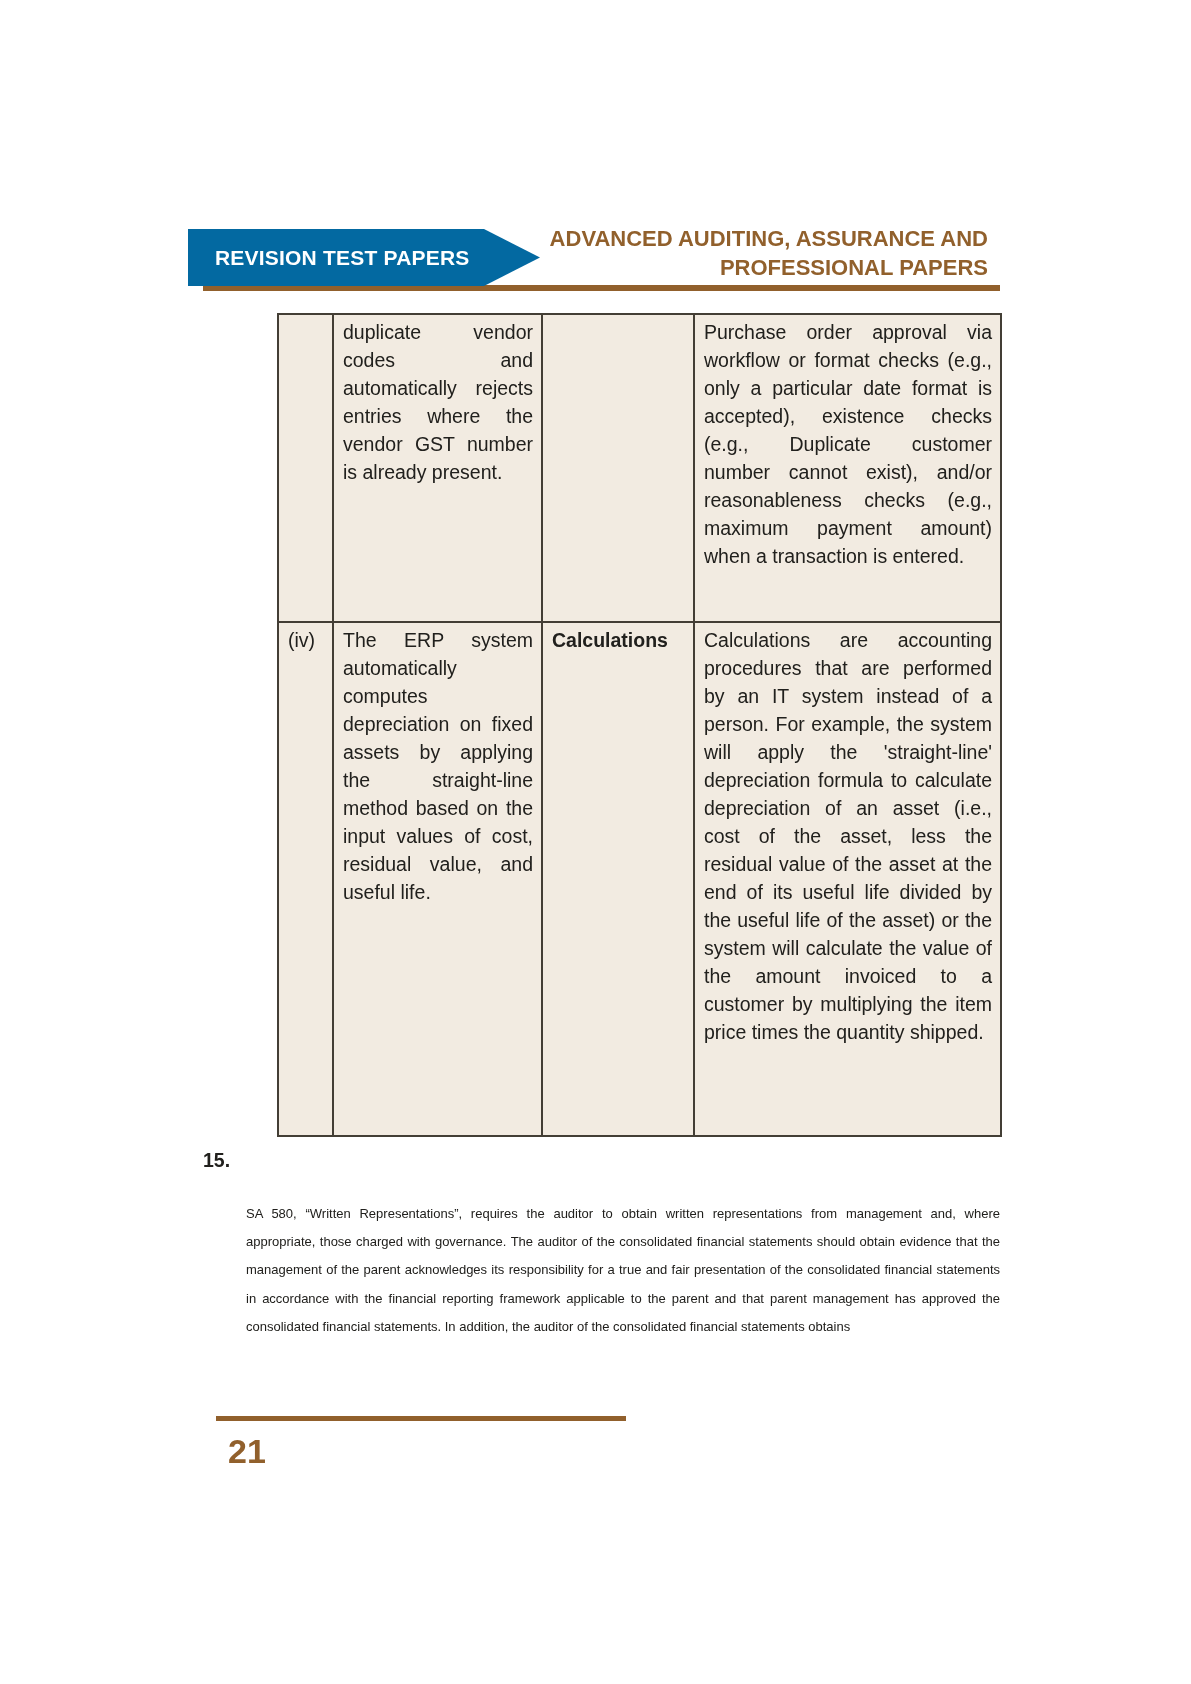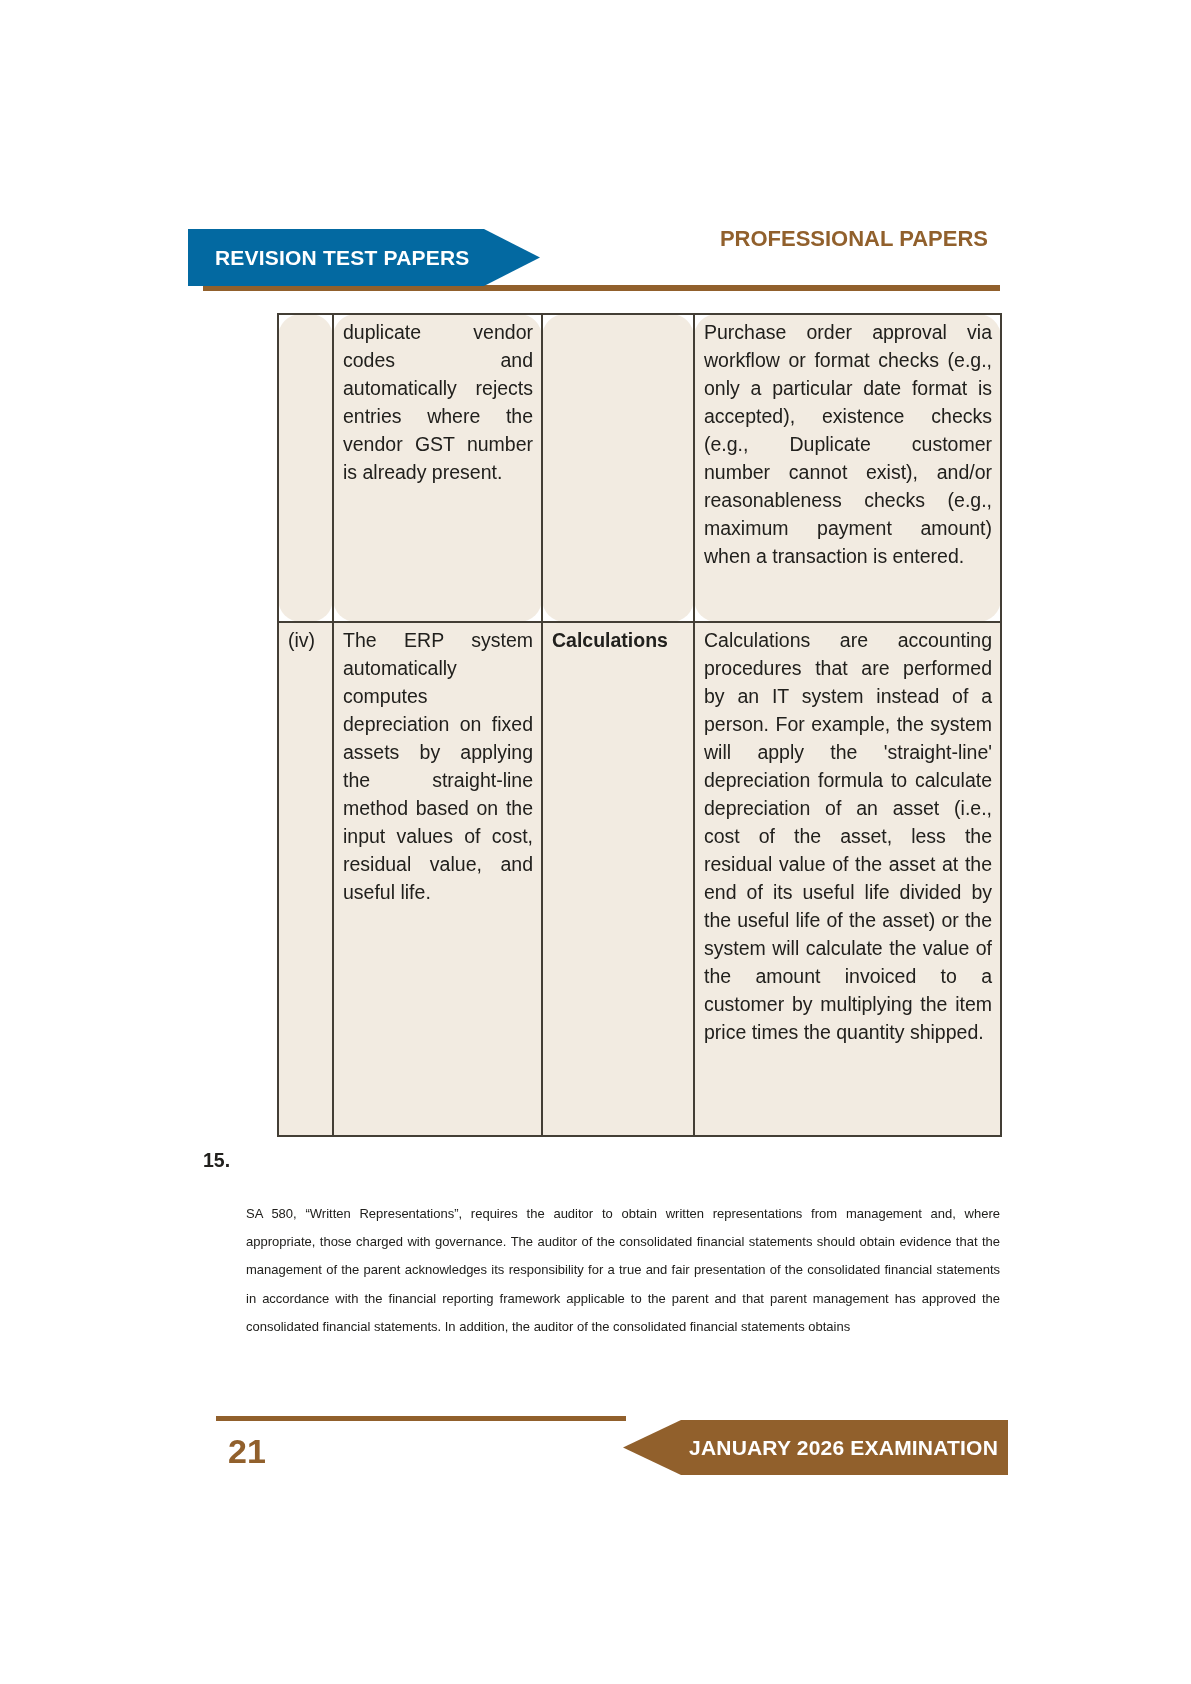--- a/index.html
+++ b/index.html
@@ -37,21 +37,21 @@
     border-collapse:collapse;table-layout:fixed;
   }
   .controls-table td{
     border:2px solid #433e35;
     background:#F2EBE1;
     vertical-align:top;
     padding:3px 8px 3px 9px;
     font-size:19.5px;line-height:28px;
     text-align:justify;
   }
-  .controls-table .r1 td{height:300px;border-radius:23px;}
+  .controls-table .r1 td{height:300px;}
   .controls-table .r2 td{height:506px;}
   .controls-table td.c-idx{text-align:left;margin-top:7px;}
   .controls-table td.c-type{font-weight:700;text-align:left;}
   
   .para{
     position:absolute;left:203px;top:1146px;width:797px;
     display:flex;align-items:flex-start;flex-direction:column;
   }
   .para-num{flex:0 0 54px;font-weight:700;font-size:19.5px;line-height:28.2px;}
   .para-text{flex:1;font-size:13px;line-height:28.2px;text-align:justify;margin-left:43px;}
@@ -80,20 +80,21 @@
 
 <div class="page">
 
   <div class="header-rule"></div>
 
   <div class="header-banner">
     <span>REVISION TEST PAPERS</span>
   </div>
 
   <div class="page-title">
+    <div>ADVANCED AUDITING, ASSURANCE AND</div>
     <div>PROFESSIONAL PAPERS</div>
   </div>
 
   <table class="controls-table">
     <colgroup>
       <col style="width:55px">
       <col style="width:209px">
       <col style="width:152px">
       <col style="width:307px">
     </colgroup>
@@ -115,17 +116,14 @@
 
   <div class="para">
     <div class="para-num">15.</div>
     <div class="para-text">SA 580, “Written Representations”, requires the auditor to obtain written representations from management and, where appropriate, those charged with governance. The auditor of the consolidated financial statements should obtain evidence that the management of the parent acknowledges its responsibility for a true and fair presentation of the consolidated financial statements in accordance with the financial reporting framework applicable to the parent and that parent management has approved the consolidated financial statements. In addition, the auditor of the consolidated financial statements obtains</div>
   </div>
 
   <div class="footer-rule"></div>
 
   <div class="page-number">21</div>
 
-  <div class="footer-banner">
-    <span>JANUARY 2026 EXAMINATION</span>
-  </div>
 
 </div>
 
 </body></html>

